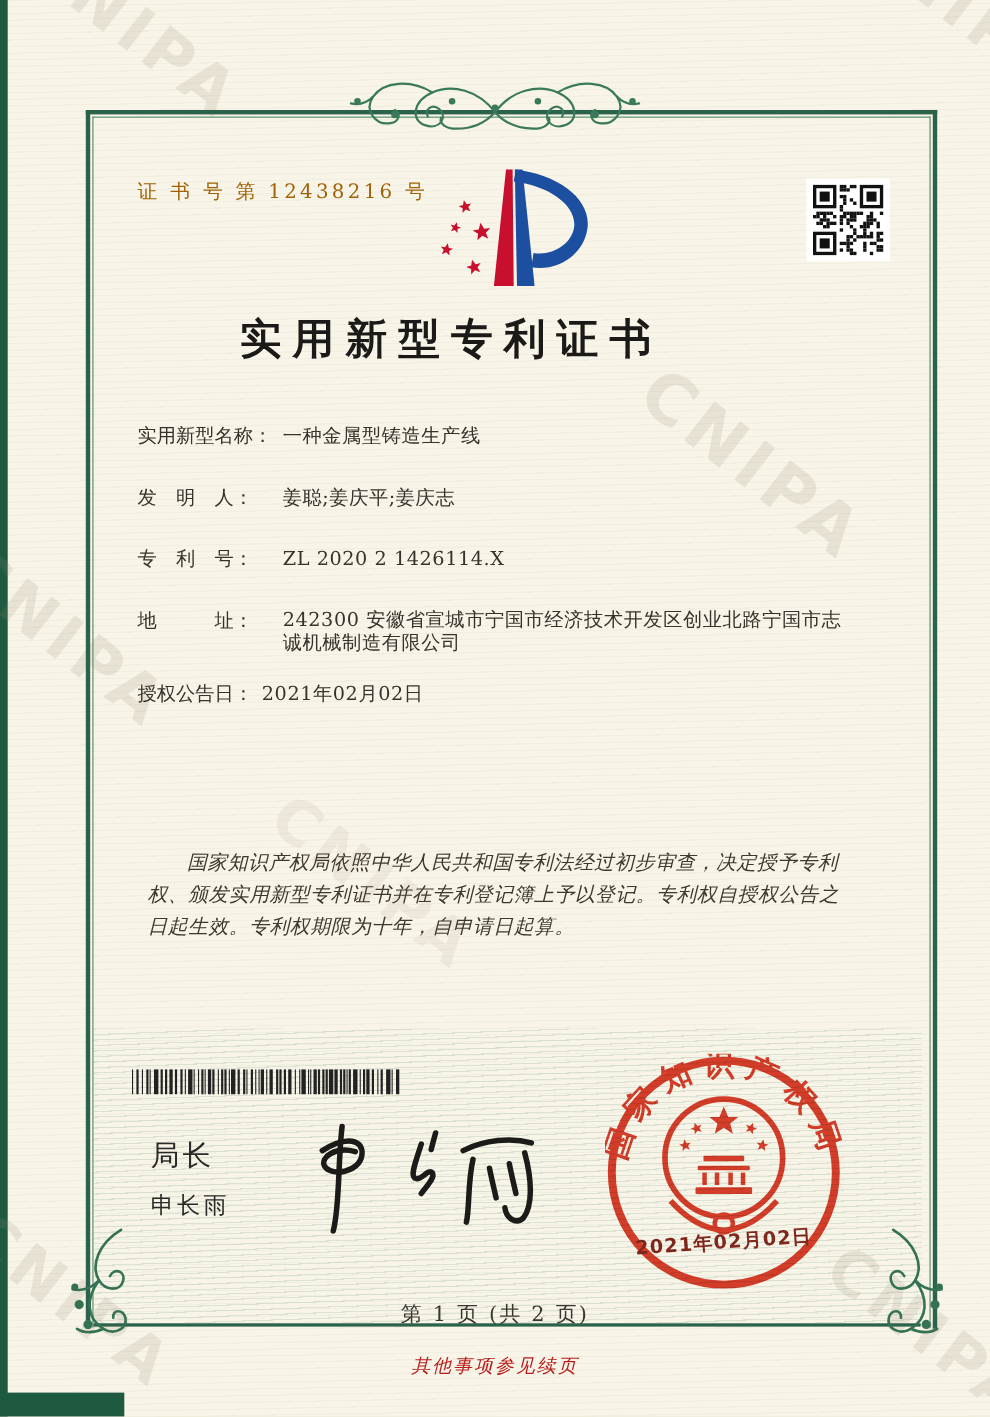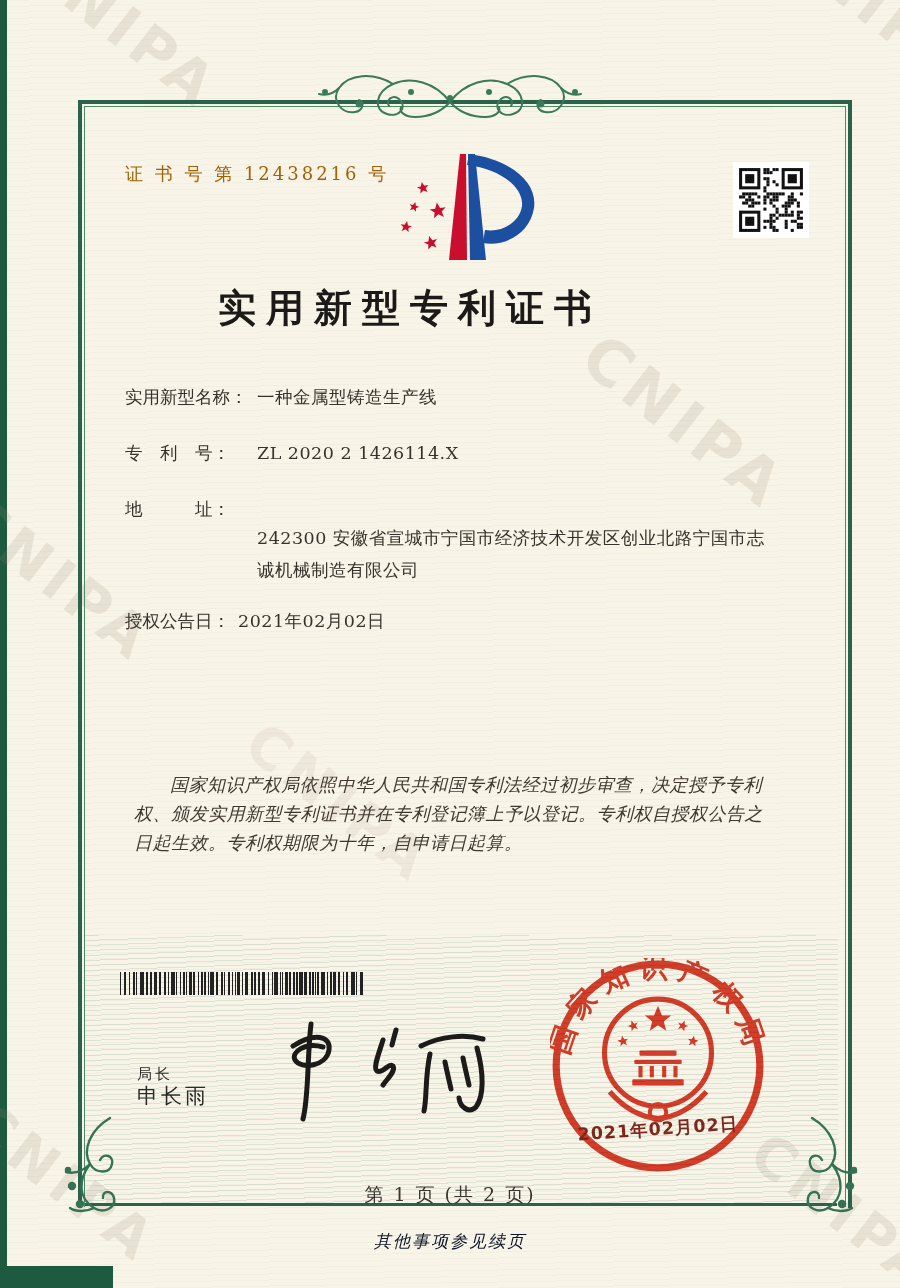--- a/index.html
+++ b/index.html
@@ -30,40 +30,40 @@
   
   .certno{position:absolute;left:125px;top:162px;font-size:18px;letter-spacing:3px;color:#a16207;}
   .logo{position:absolute;left:396px;top:150px;width:150px;height:118px;}
   .qr{position:absolute;left:733px;top:162px;width:76px;height:76px;}
   .title{position:absolute;left:0;top:283px;width:820px;text-align:center;
          font-size:38px;font-weight:bold;letter-spacing:10px;color:#1b1a18;}
   .fields{position:absolute;left:125px;top:386px;width:700px;font-size:17.5px;color:#37322b;}
   .row{margin-bottom:34px;line-height:22px;}
   .flabel{display:inline-block;width:132px;vertical-align:top;}
   .fvalue{display:inline-block;vertical-align:top;letter-spacing:0.5px;}
-  .fvalue.addr{width:516px;line-height:32px;margin-top:24px;}
+  .fvalue.addr{width:516px;line-height:21px;}
   .row.addr-row{margin-bottom:24px;}
   .row.grant{position:relative;}
   .row.grant .flabel{width:auto;margin-right:8px;}
   .grant-no{position:absolute;left:346px;top:0;white-space:nowrap;}
   .grant-no .flabel{width:auto;margin-right:8px;}
   .legal{position:absolute;left:122px;top:758px;width:658px;font-size:18px;line-height:29px;
          color:#3f3831;font-style:italic;letter-spacing:0.5px;}
   .legal p{margin:12px;text-indent:2em;}
   .barcode{position:absolute;left:120px;top:972px;width:248px;height:23px;}
   .signer-title{position:absolute;left:137px;top:1033px;font-family:"DejaVu Sans","Liberation Sans",sans-serif;
-        font-size:15px;letter-spacing:3px;color:#2b2a28;margin-top:32px;}
+        font-size:26px;letter-spacing:3px;color:#2b2a28;}
   .signer-name{position:absolute;left:137px;top:1082px;font-family:"DejaVu Sans","Liberation Sans",sans-serif;
         font-size:21px;letter-spacing:3px;color:#2b2a28;}
   .signature{position:absolute;left:265px;top:1012px;width:235px;height:115px;}
   .seal{position:absolute;left:550px;top:958px;width:216px;height:216px;mix-blend-mode:multiply;opacity:0.94;}
   .pageinfo{position:absolute;left:0;top:1182px;width:900px;text-align:center;font-size:19px;
         letter-spacing:2px;color:#3a352f;}
   .footnote{position:absolute;left:0;top:1230px;width:900px;text-align:center;font-size:17px;
-        font-style:italic;letter-spacing:2px;color:#0f172a;}
+        font-style:italic;letter-spacing:2px;color:#b91c1c;}
 </style>
 </head>
 <body>
 
 <div class="page">
 
   <div class="edge-left"></div>
   <div class="edge-bottom-left"></div>
 
   <span class="wm" style="left:10px;top:-8px;font-size:58px;">CNIPA</span>
@@ -254,20 +254,23 @@
       <rect x="4" y="18" width="3" height="3" fill="#111"></rect>
     </svg>
 
   <div class="title">实用新型专利证书</div>
 
   <div class="fields">
     <div class="row">
       <span class="flabel">实用新型名称：</span><span class="fvalue">一种金属型铸造生产线</span>
     </div>
     <div class="row">
+      <span class="flabel">发　明　人：</span><span class="fvalue">姜聪;姜庆平;姜庆志</span>
+    </div>
+    <div class="row">
       <span class="flabel">专　利　号：</span><span class="fvalue">ZL 2020 2 1426114.X</span>
     </div>
     <div class="row addr-row">
       <span class="flabel">地　　　址：</span><span class="fvalue addr">242300 安徽省宣城市宁国市经济技术开发区创业北路宁国市志诚机械制造有限公司</span>
     </div>
     <div class="row grant">
       <span class="flabel">授权公告日：</span><span class="fvalue">2021年02月02日</span>
     </div>
   </div>
 

